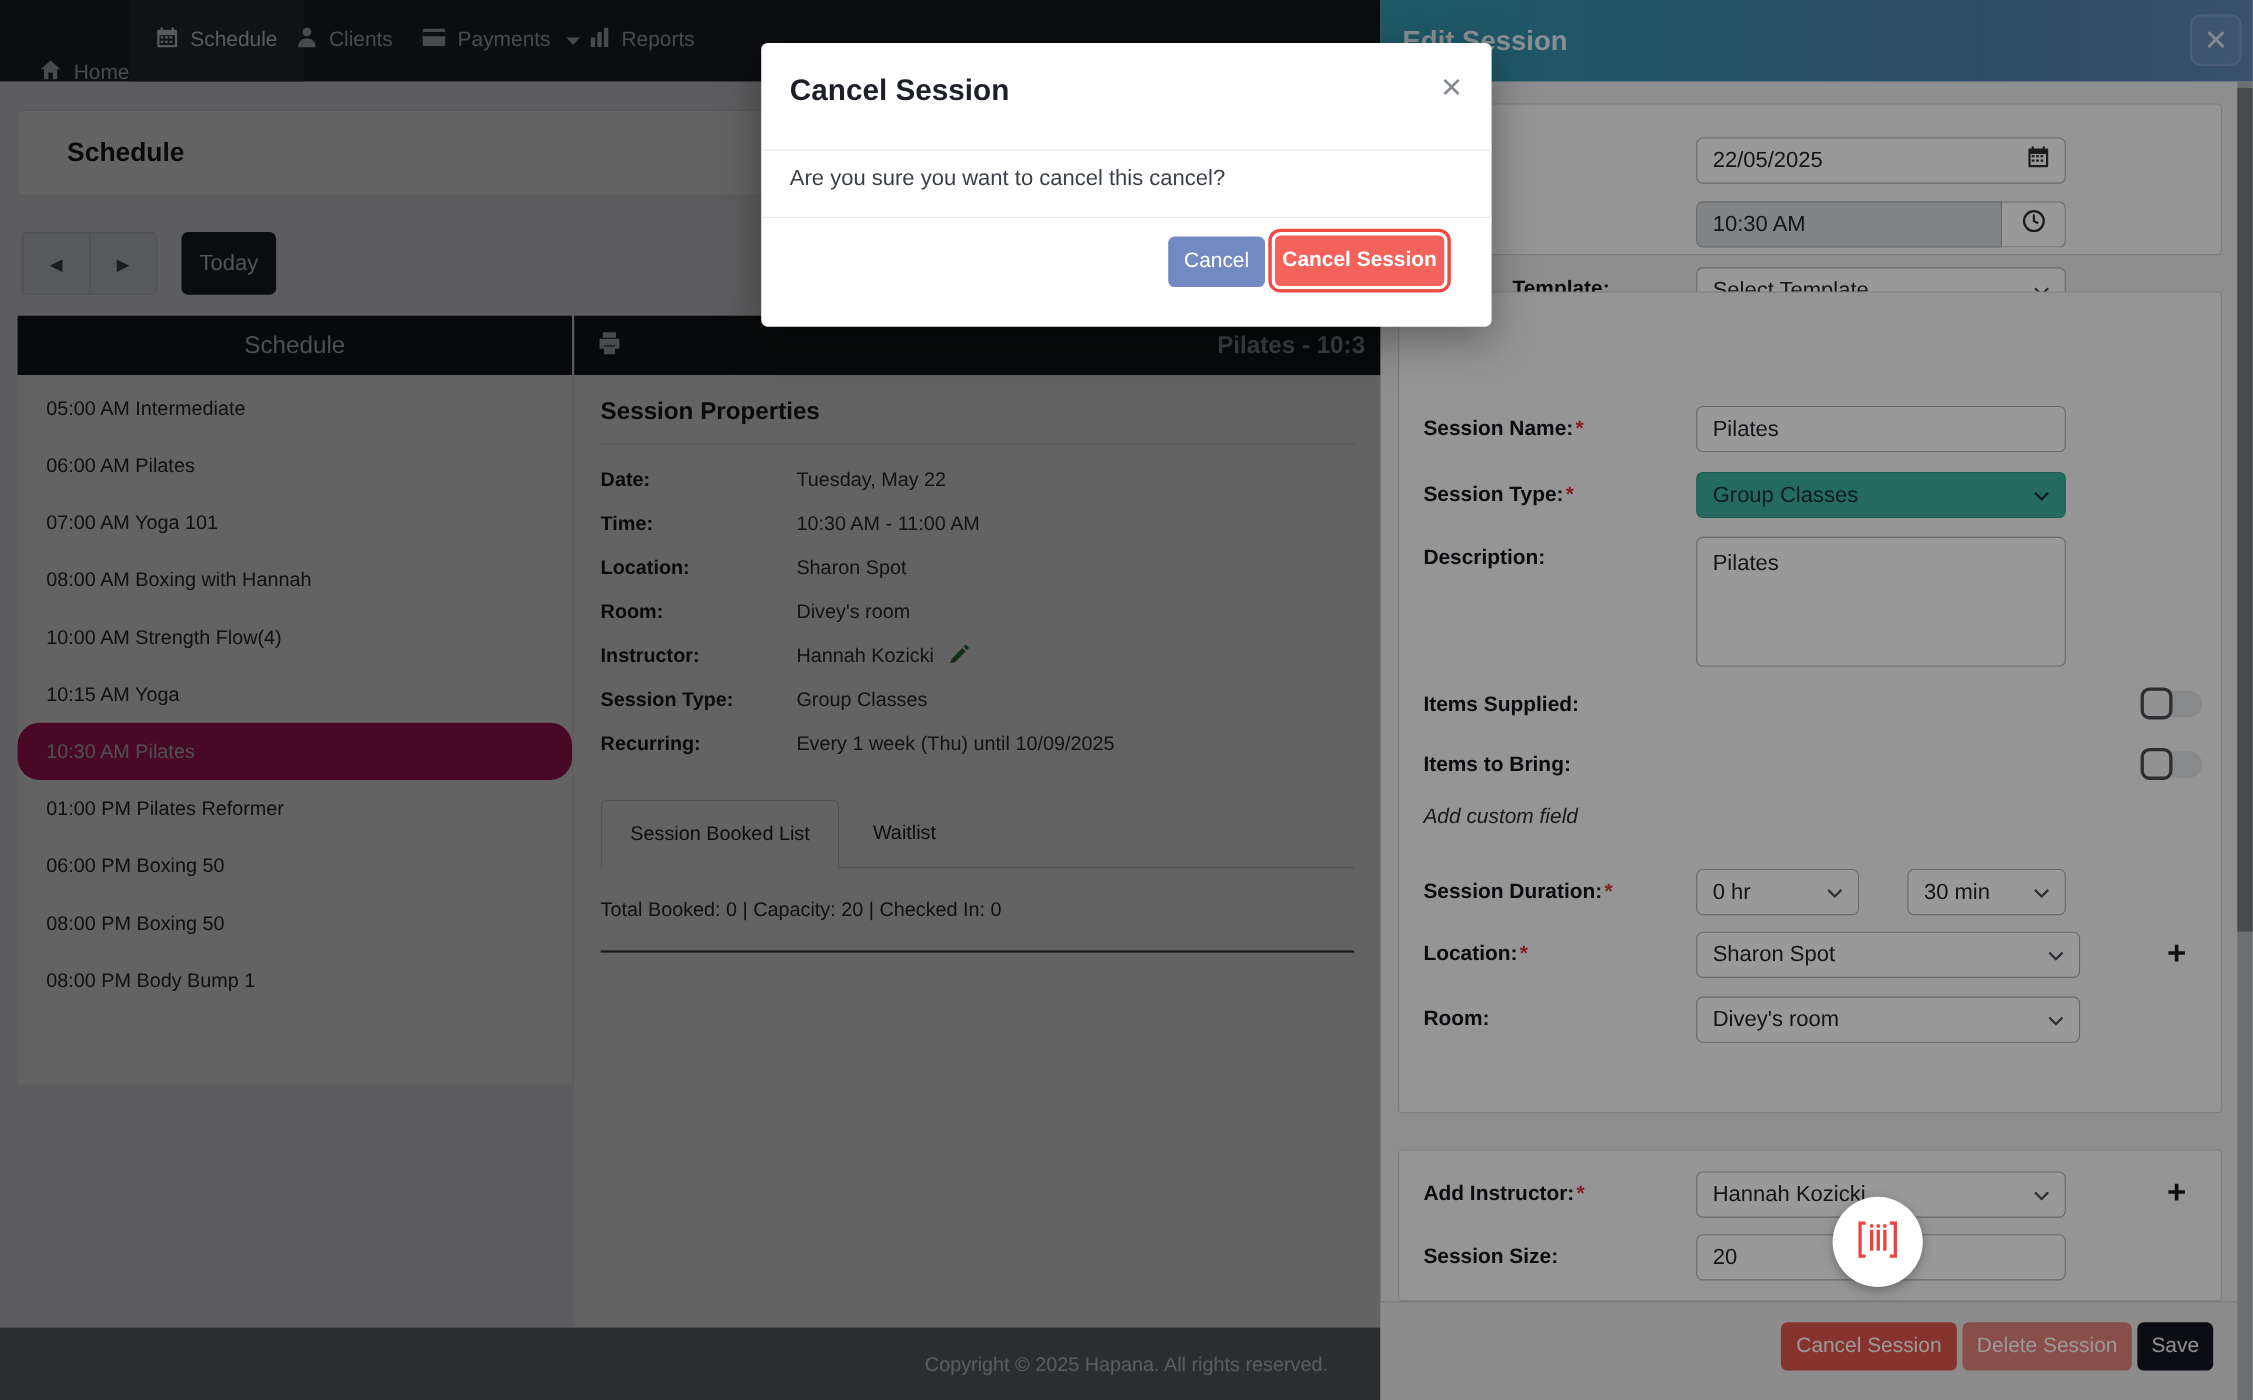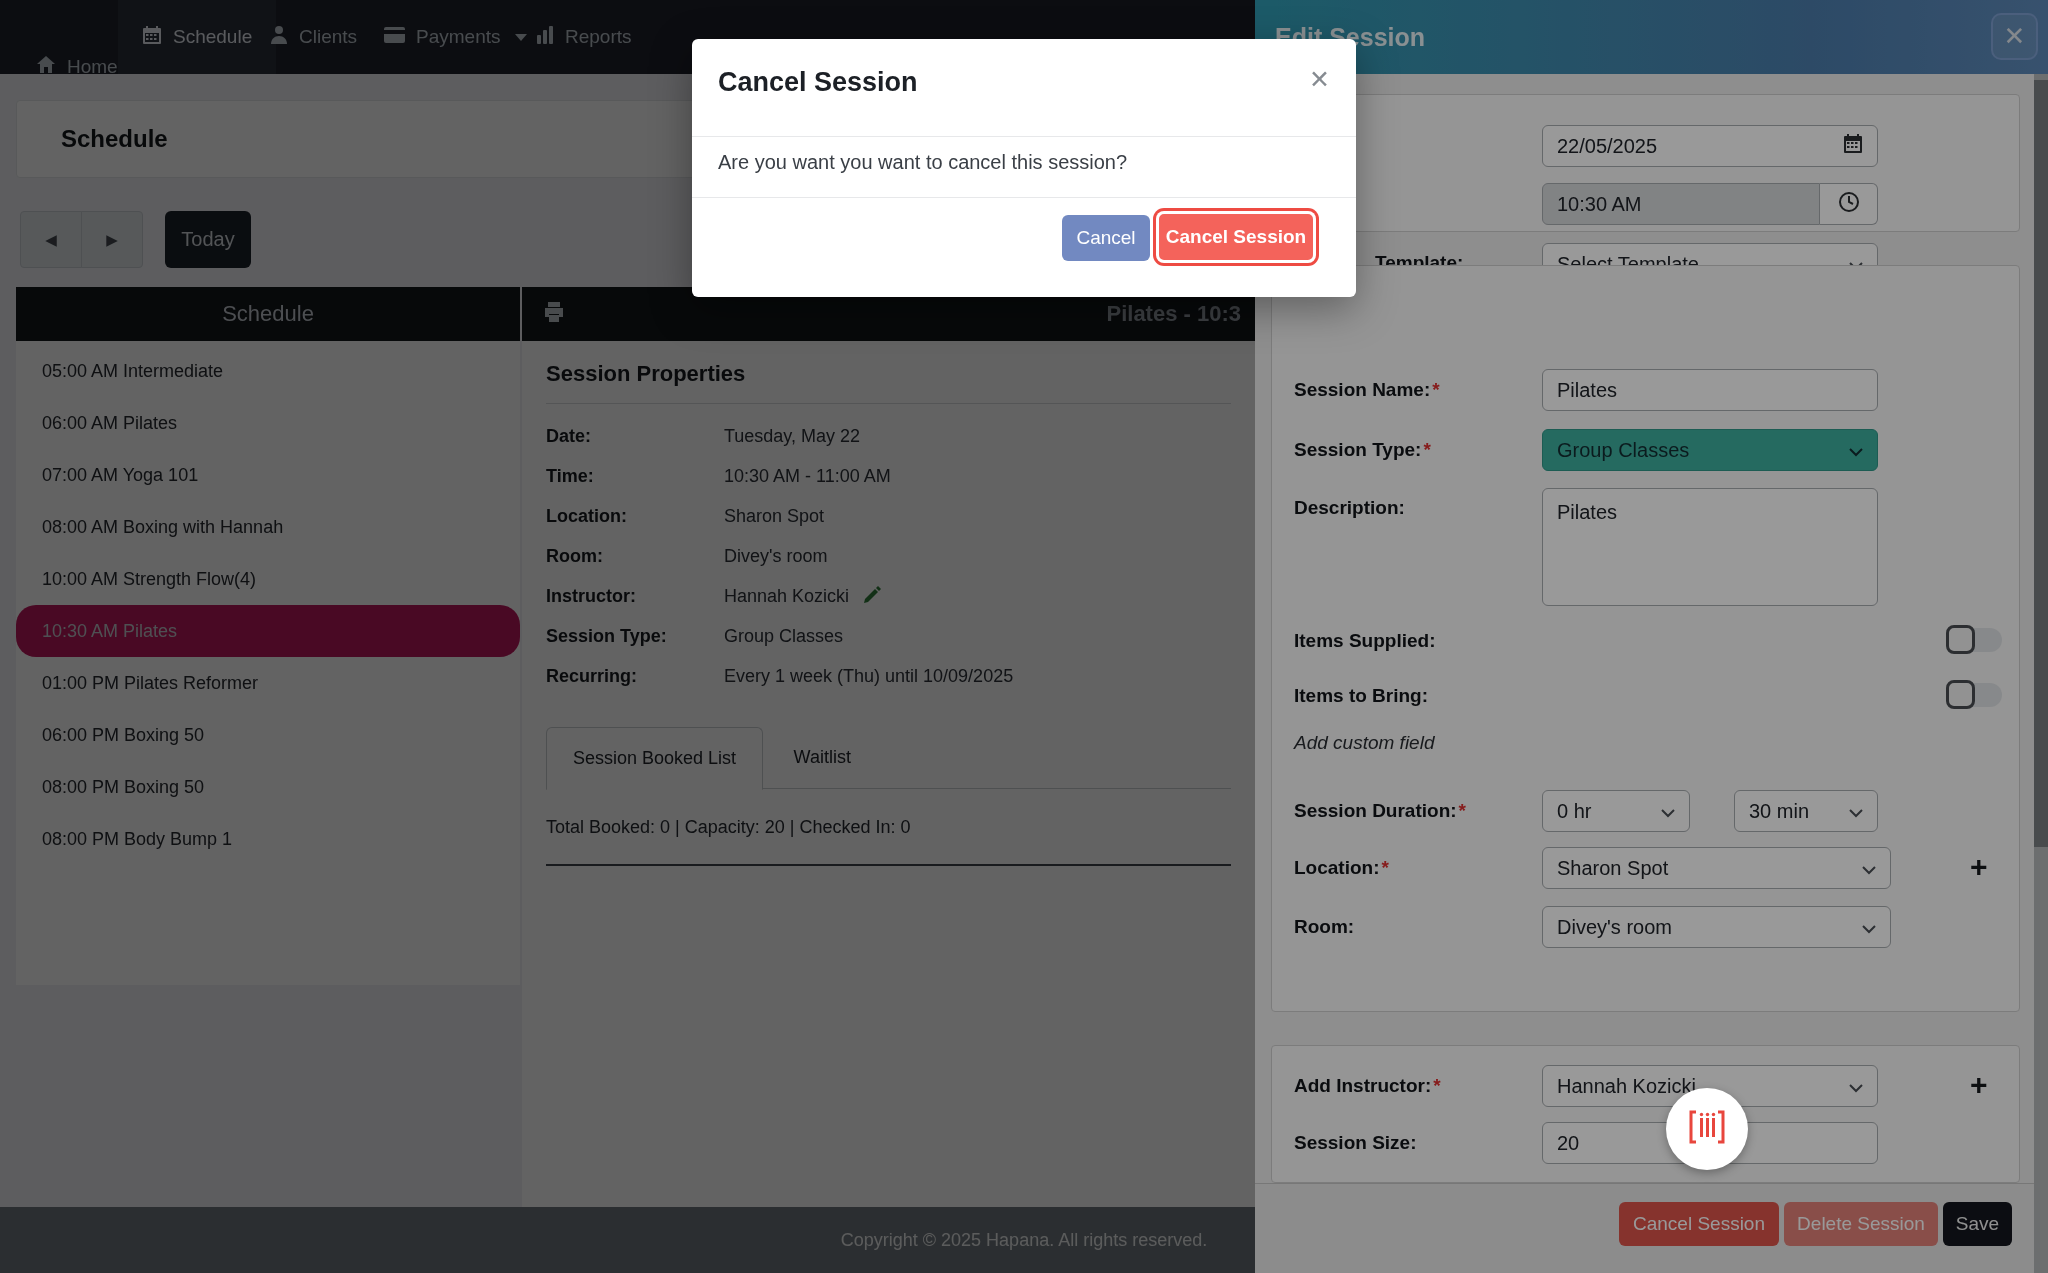--- a/index.html
+++ b/index.html
@@ -173,20 +173,21 @@
     <button class="today-btn">Today</button>
 
     <div class="list-bar">Schedule</div>
 
     <div class="list-panel">
       <div class="session-row">05:00 AM Intermediate</div>
       <div class="session-row">06:00 AM Pilates</div>
       <div class="session-row">07:00 AM Yoga 101</div>
       <div class="session-row">08:00 AM Boxing with Hannah</div>
       <div class="session-row">10:00 AM Strength Flow(4)</div>
+      <div class="session-row">10:15 AM Yoga</div>
       <div class="session-row selected">10:30 AM Pilates</div>
       <div class="session-row">01:00 PM Pilates Reformer</div>
       <div class="session-row">06:00 PM Boxing 50</div>
       <div class="session-row">08:00 PM Boxing 50</div>
       <div class="session-row">08:00 PM Body Bump 1</div>
     </div>
 
     <div class="details-bar">
       <span><svg width="24" height="24" viewBox="0 0 24 24" fill="#b9c0c7">
             <path d="M6 2 h12 v5 H6 Z"></path>
@@ -395,19 +396,19 @@
             <circle cx="22.5" cy="9.5" r="1.7"></circle>
             <circle cx="28.5" cy="9.5" r="1.7"></circle>
           </g>
         </svg></span>
   </div>
 
   <div class="modal">
     <div class="modal-title">Cancel Session</div>
     <div class="modal-close">✕</div>
     <div class="modal-div1"></div>
-    <div class="modal-msg">Are you want you want to cancel this session?</div>
+    <div class="modal-msg">Are you sure you want to cancel this cancel?</div>
     <div class="modal-div2"></div>
     <button class="mbtn mbtn-cancel">Cancel</button>
     <button class="mbtn mbtn-confirm">Cancel Session</button>
   </div>
 
 </div>
 
 </body></html>

